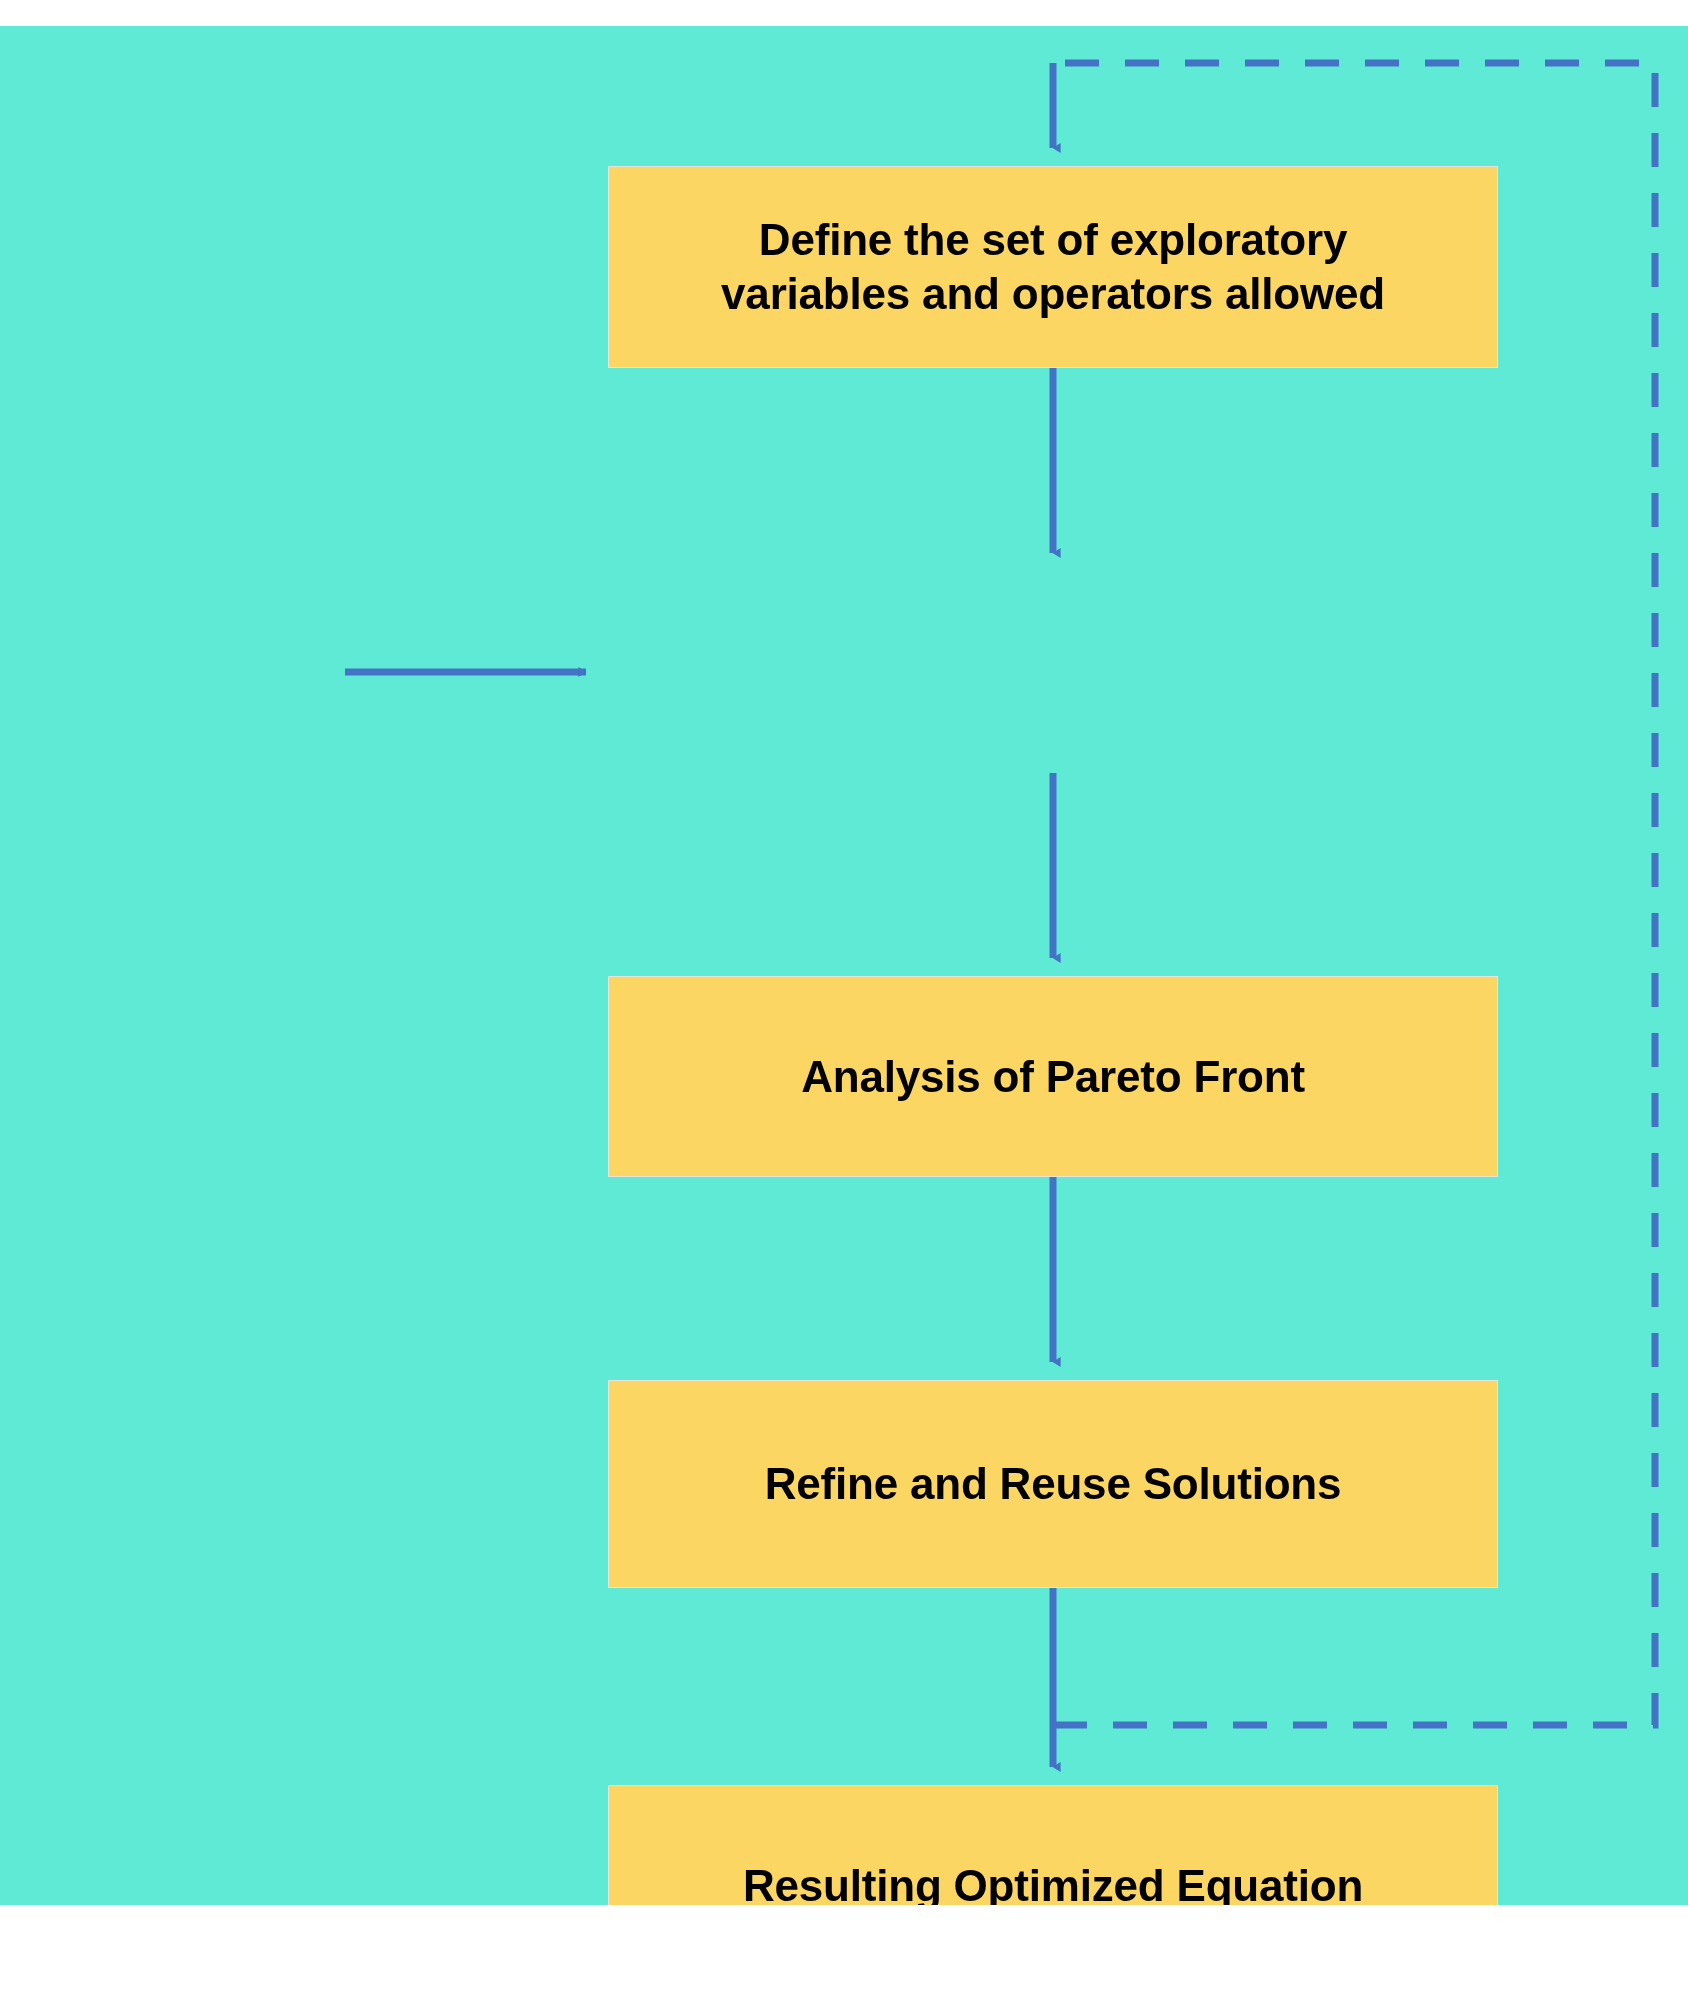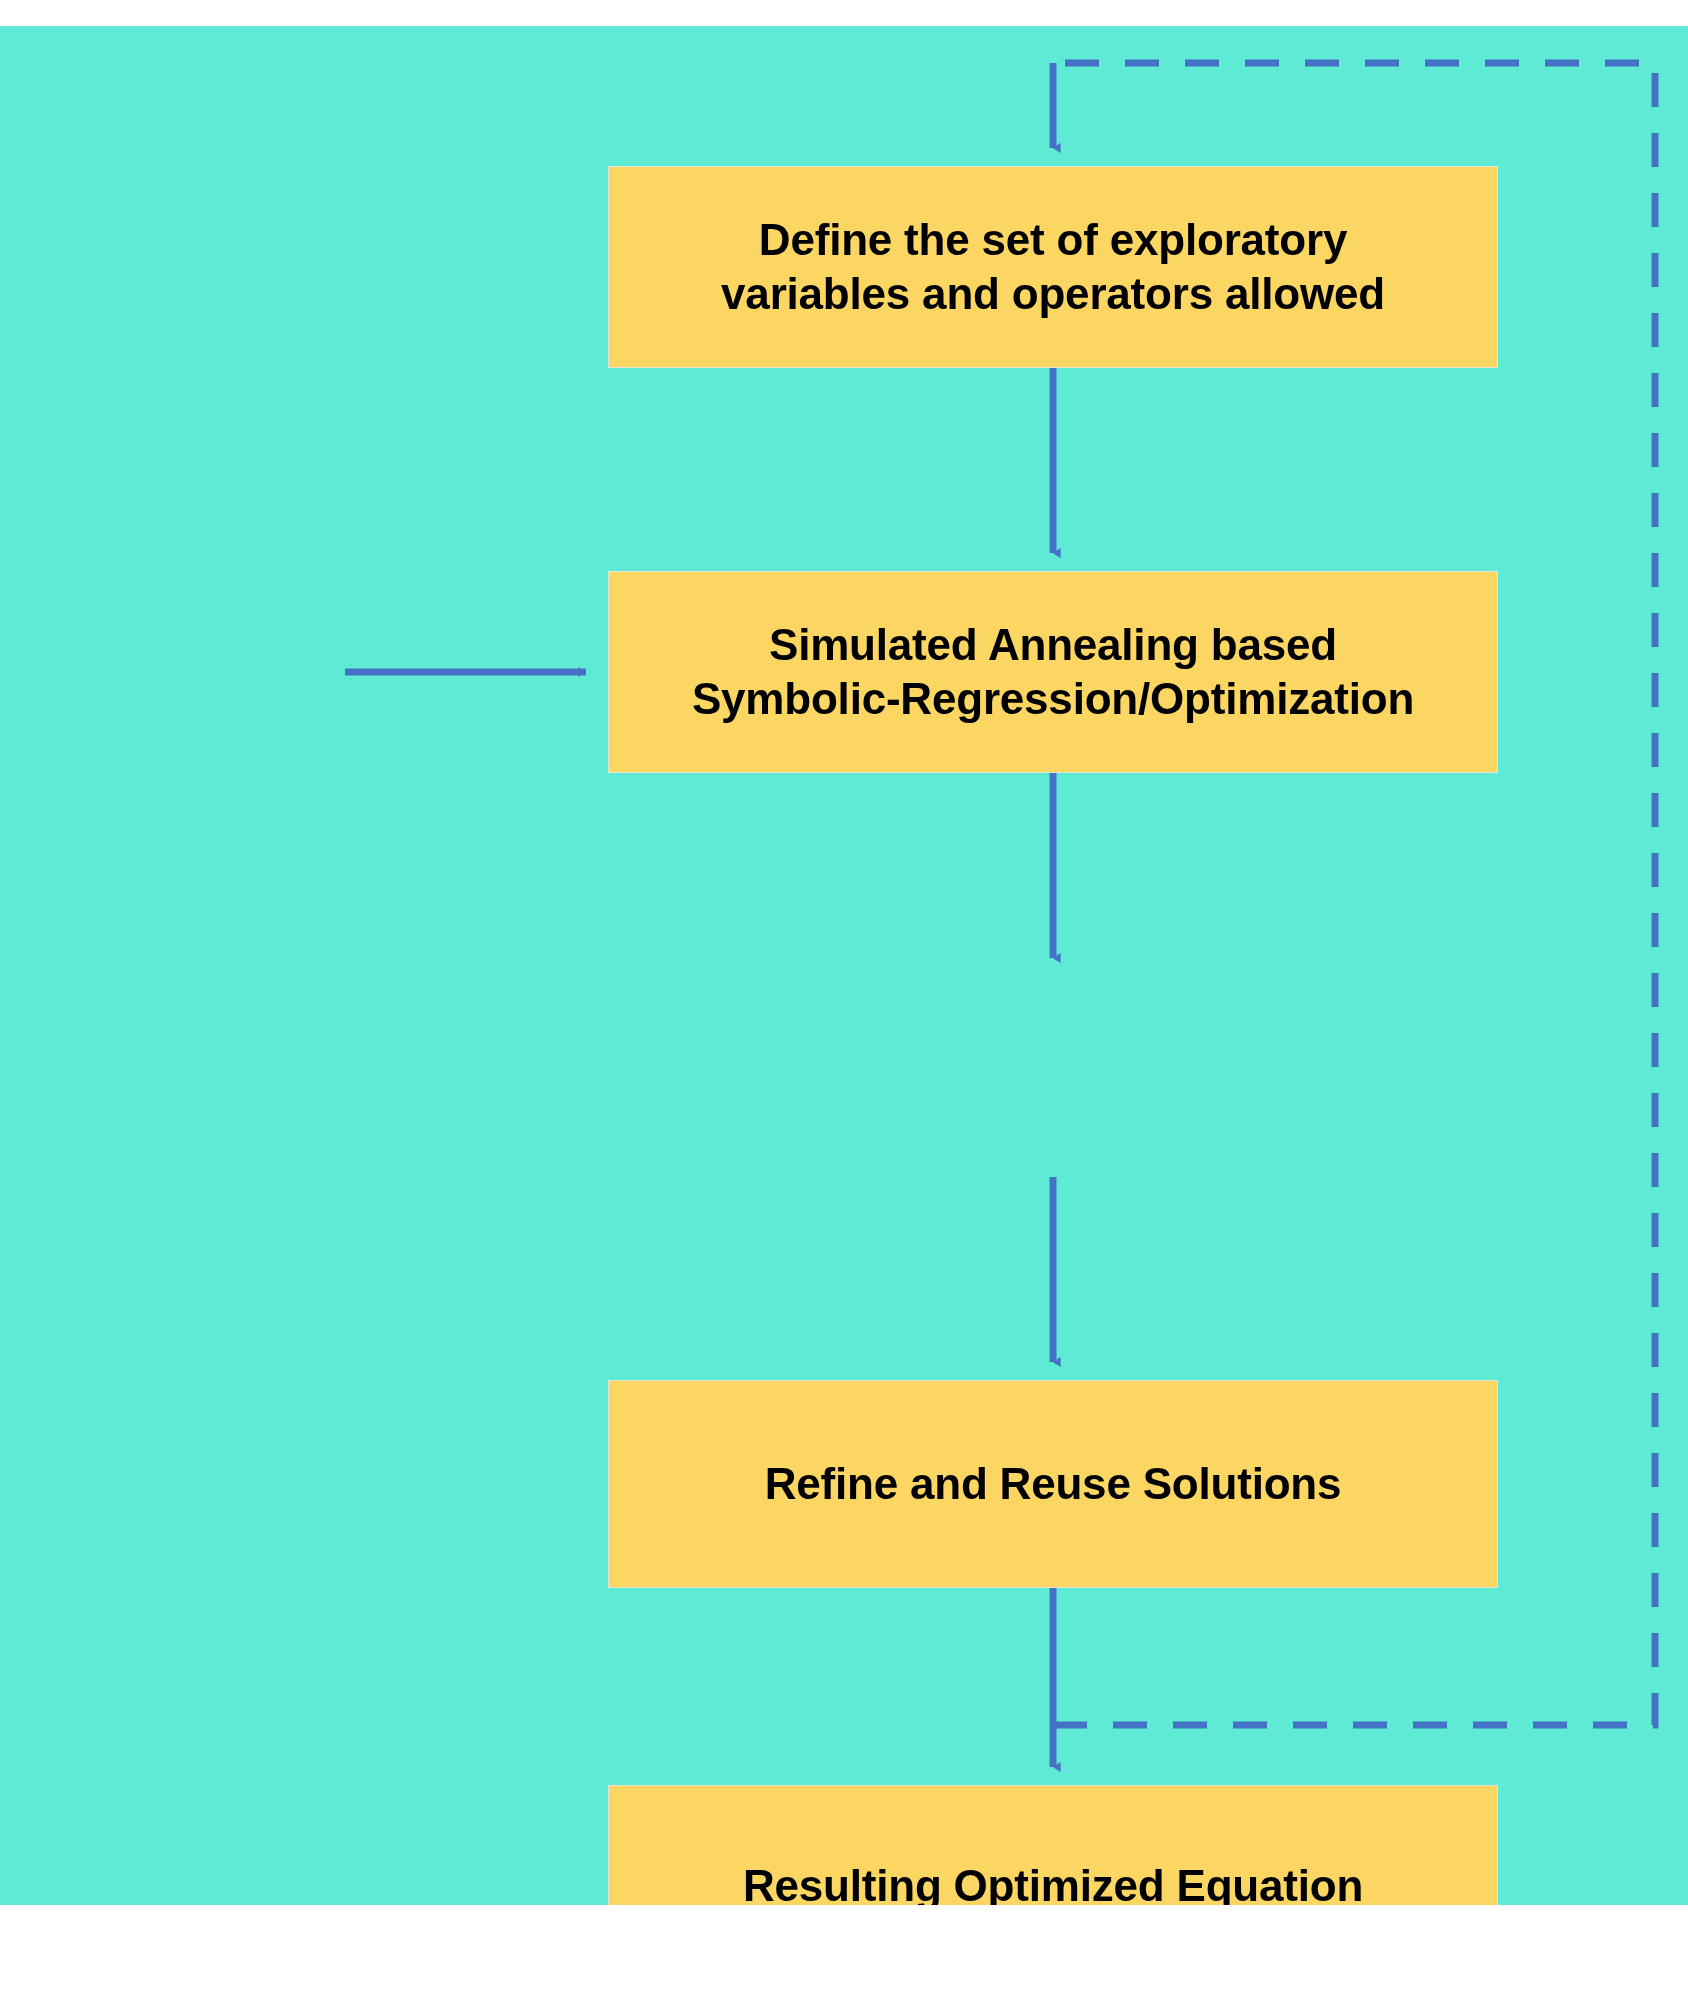--- a/index.html
+++ b/index.html
@@ -99,25 +99,24 @@
 
     <line x1="1053" y1="1562" x2="1053" y2="1741" stroke="#4472C4" stroke-width="7" marker-end="url(#arrowhead-down)"></line>
   </svg>
 
   <div class="node" id="node-define">
     <span class="node-label">Define the set of exploratory
 variables and operators allowed</span>
   </div>
 
 
-  <div class="node" id="node-annealing">
-    <span class="node-label">Simulated Annealing based
-Symbolic-Regression/Optimization</span>
+
+  <div class="node" id="node-pareto">
+    <span class="node-label">Analysis of Pareto Front</span>
   </div>
-
 
   <div class="node" id="node-refine">
     <span class="node-label">Refine and Reuse Solutions</span>
   </div>
 
   <div class="node" id="node-equation">
     <span class="node-label">Resulting Optimized Equation</span>
   </div>
 
 

